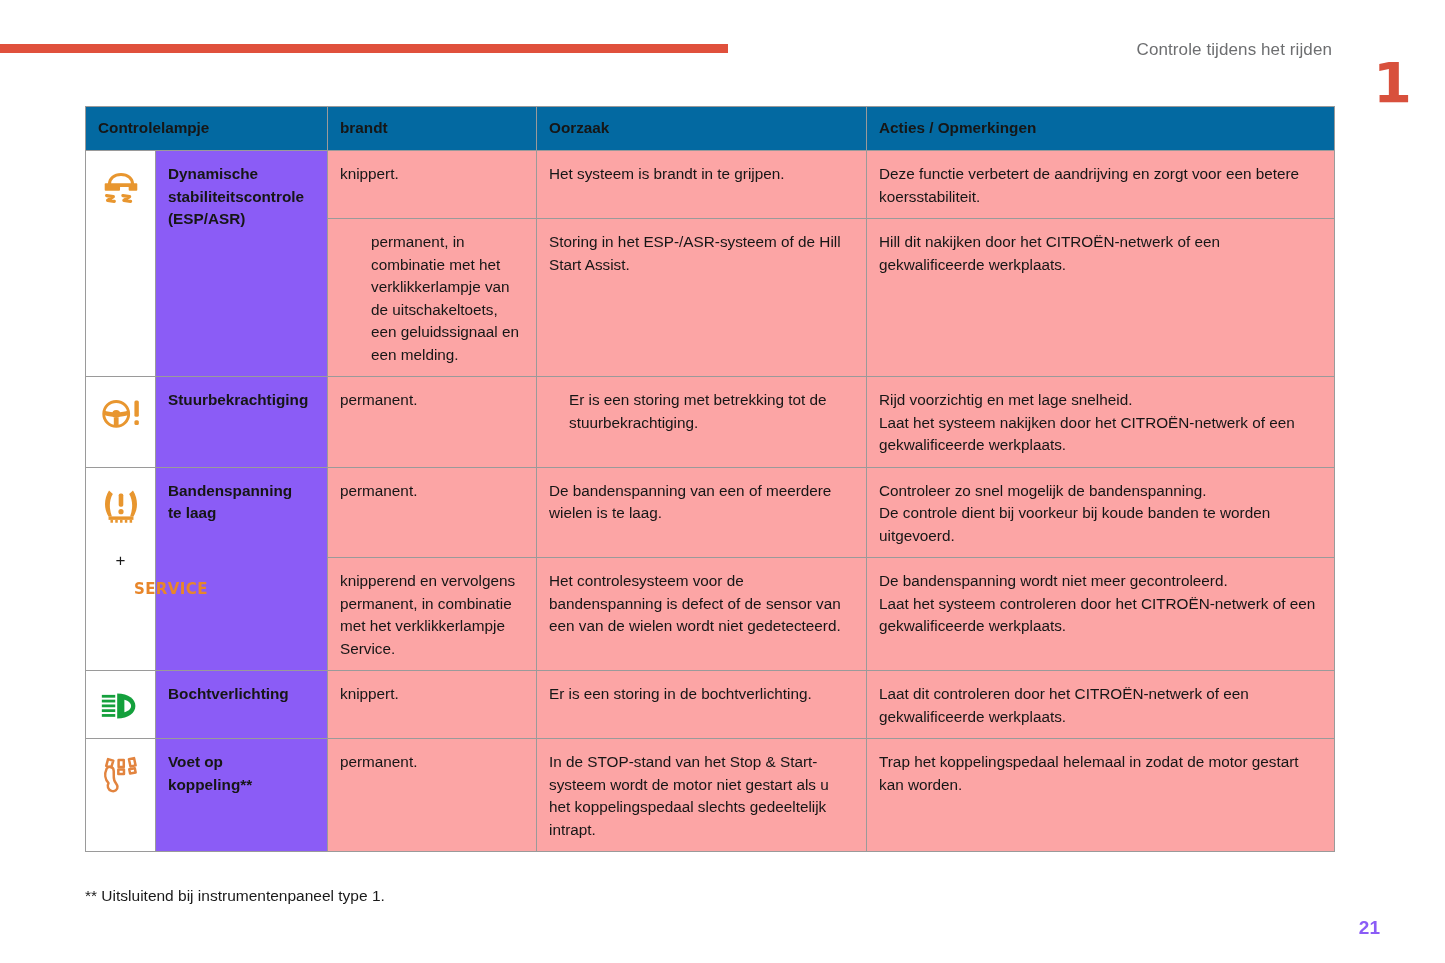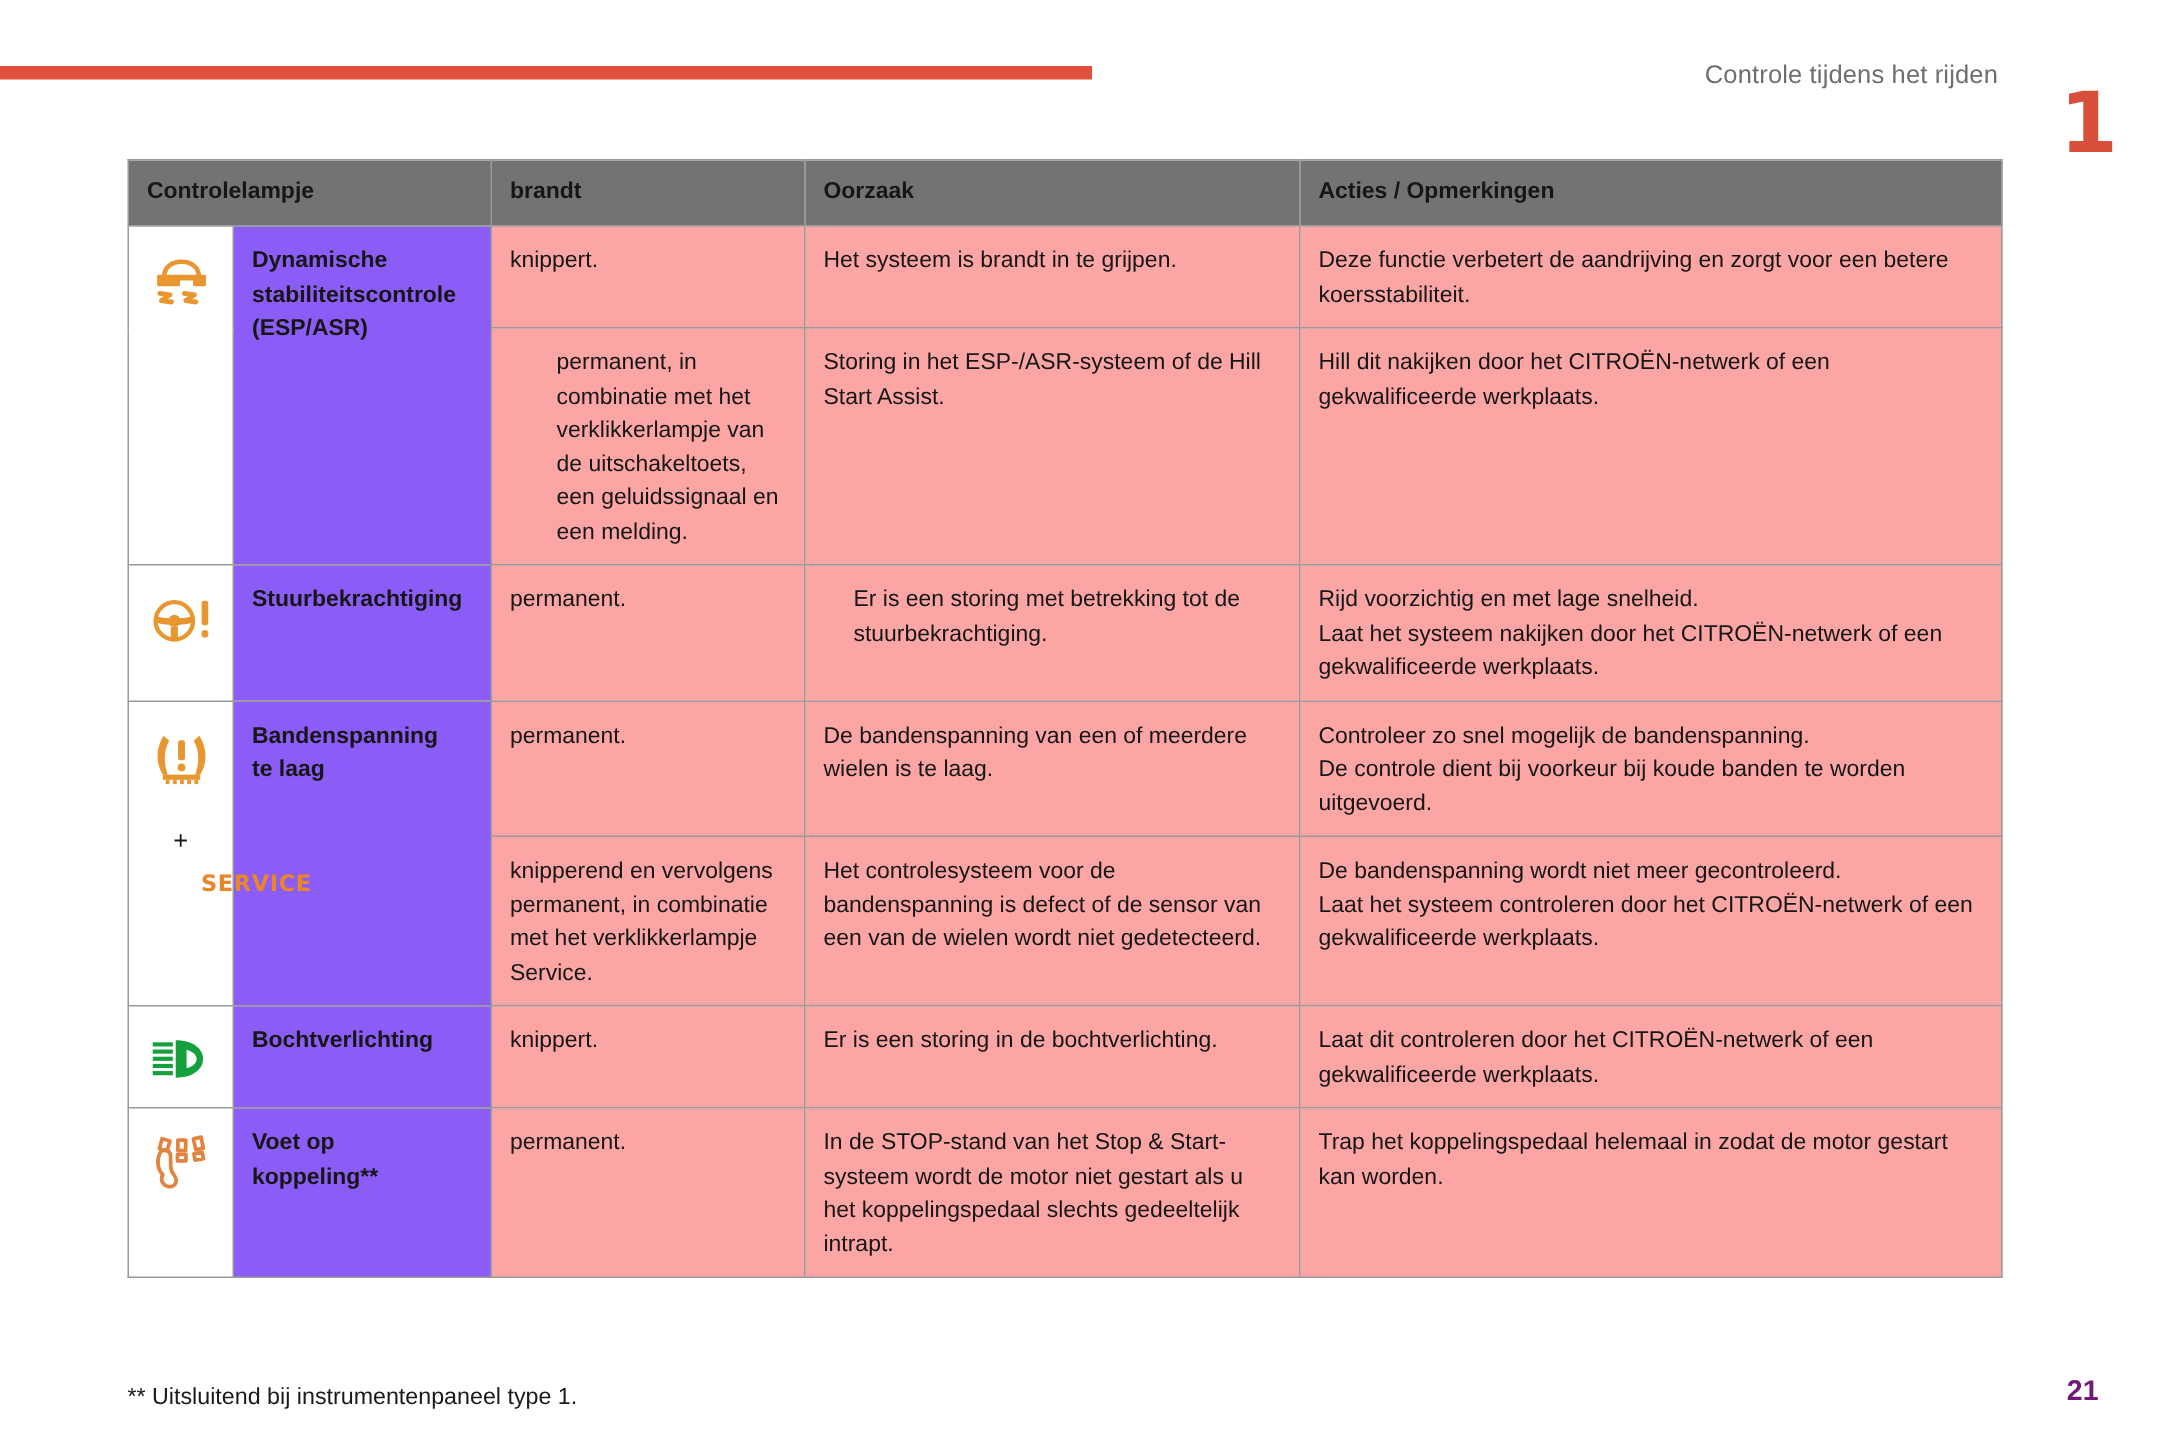--- a/index.html
+++ b/index.html
@@ -41,32 +41,32 @@
     font-size: 56px;
     font-weight: bold;
     color: #d8503c;
     line-height: 1;
     font-family: "DejaVu Sans", sans-serif;
   }
 
   
   .page-number {
     position: absolute;
-    right: 46px;
+    right: 65px;
     bottom: 24px;
     font-size: 19px;
     font-weight: bold;
-    color: #701a75;
+    color: #8b5cf6;
   }
 
   
   .footnote {
     position: absolute;
     left: 85px;
-    top: 923px;
+    top: 887px;
     font-size: 15.5px;
     color: #1a1a1a;
   }
 
   
   .table-wrap {
     position: absolute;
     left: 85px;
     top: 106px;
     width: 1249px;
@@ -78,21 +78,21 @@
   }
   table.lamp-table th,
   table.lamp-table td {
     border: 1px solid #9a9a9a;
     vertical-align: top;
     font-size: 15.3px;
     line-height: 1.47;
     color: #161616;
   }
   thead th {
-    background: #737373;
+    background: #0369a1;
     font-weight: bold;
     text-align: left;
     padding: 10px 12px 11px 12px;
     font-size: 15.8px;
   }
 
   col.c-icon  { width: 70px; }
   col.c-name  { width: 172px; }
   col.c-state { width: 209px; }
   col.c-cause { width: 330px; }

